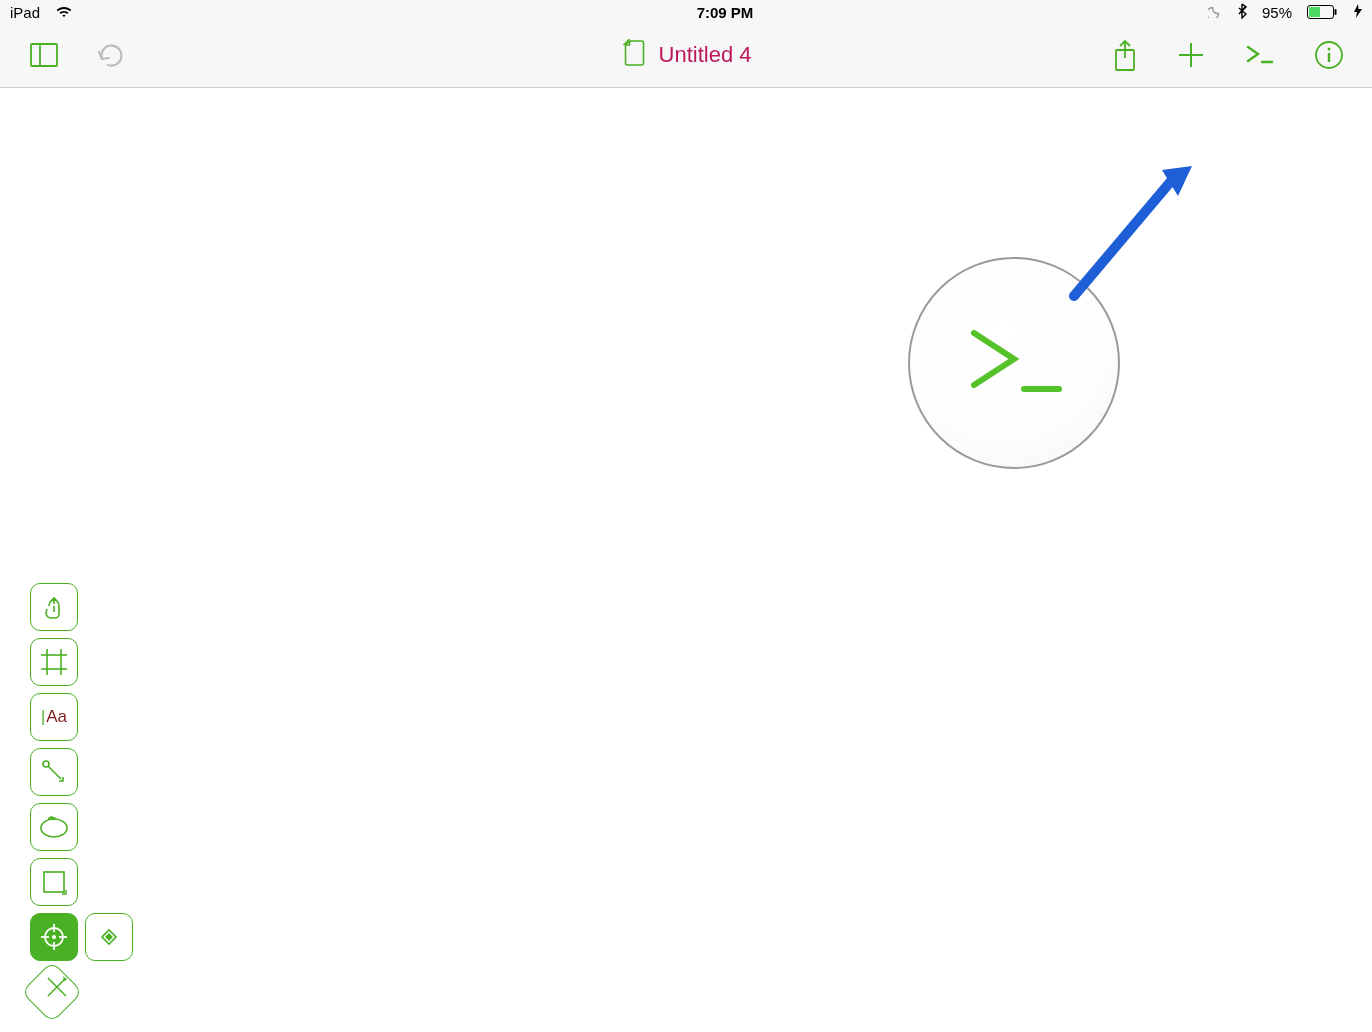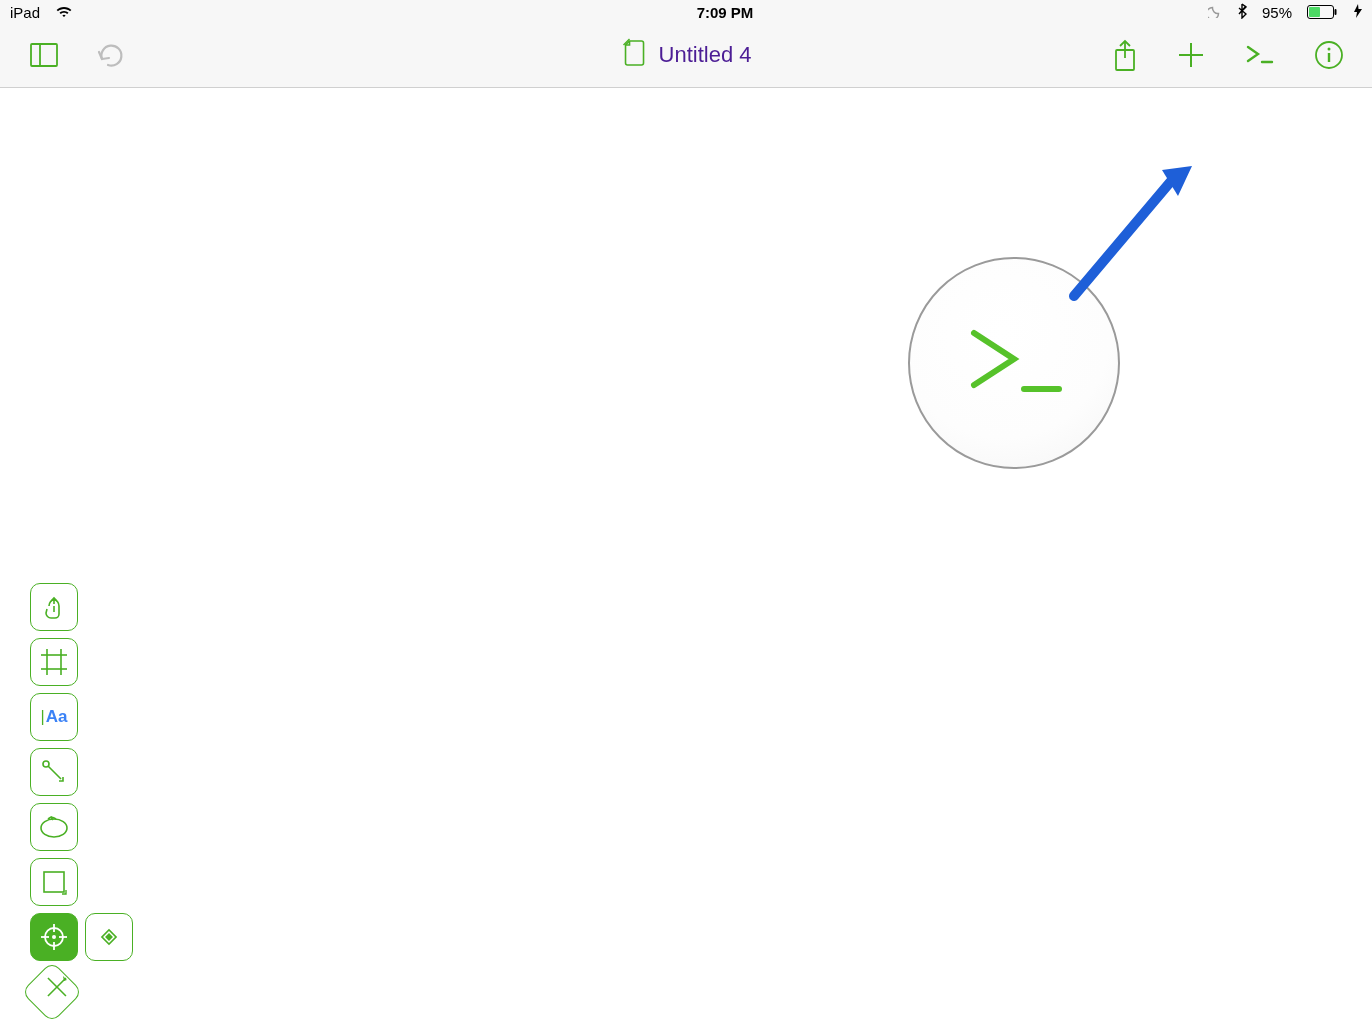--- a/index.html
+++ b/index.html
@@ -72,21 +72,21 @@
     }
     .toolbar-icon {
       display: flex;
       align-items: center;
       justify-content: center;
       cursor: pointer;
     }
     .doc-title {
       font-size: 22px;
       font-weight: 500;
-      color: #4c1d95;
+      color: #be185d;
     }
     
     
     .canvas {
       position: relative;
       width: 100%;
       height: calc(100% - 88px);
       background: #fff;
     }
     
@@ -136,22 +136,22 @@
       display: flex;
       align-items: center;
       justify-content: center;
       cursor: pointer;
     }
     .tool-btn.selected {
       background: #4ab024;
     }
     .tool-text {
       font-size: 17px;
-      font-weight: 700;
-      color: #3b82f6;
+      font-weight: 400;
+      color: #7f1d1d;
     }
     .tool-row {
       display: flex;
       gap: 7px;
     }
     .tool-diamond {
       border: none;
       background: transparent;
       transform: rotate(45deg);
       width: 44px;

